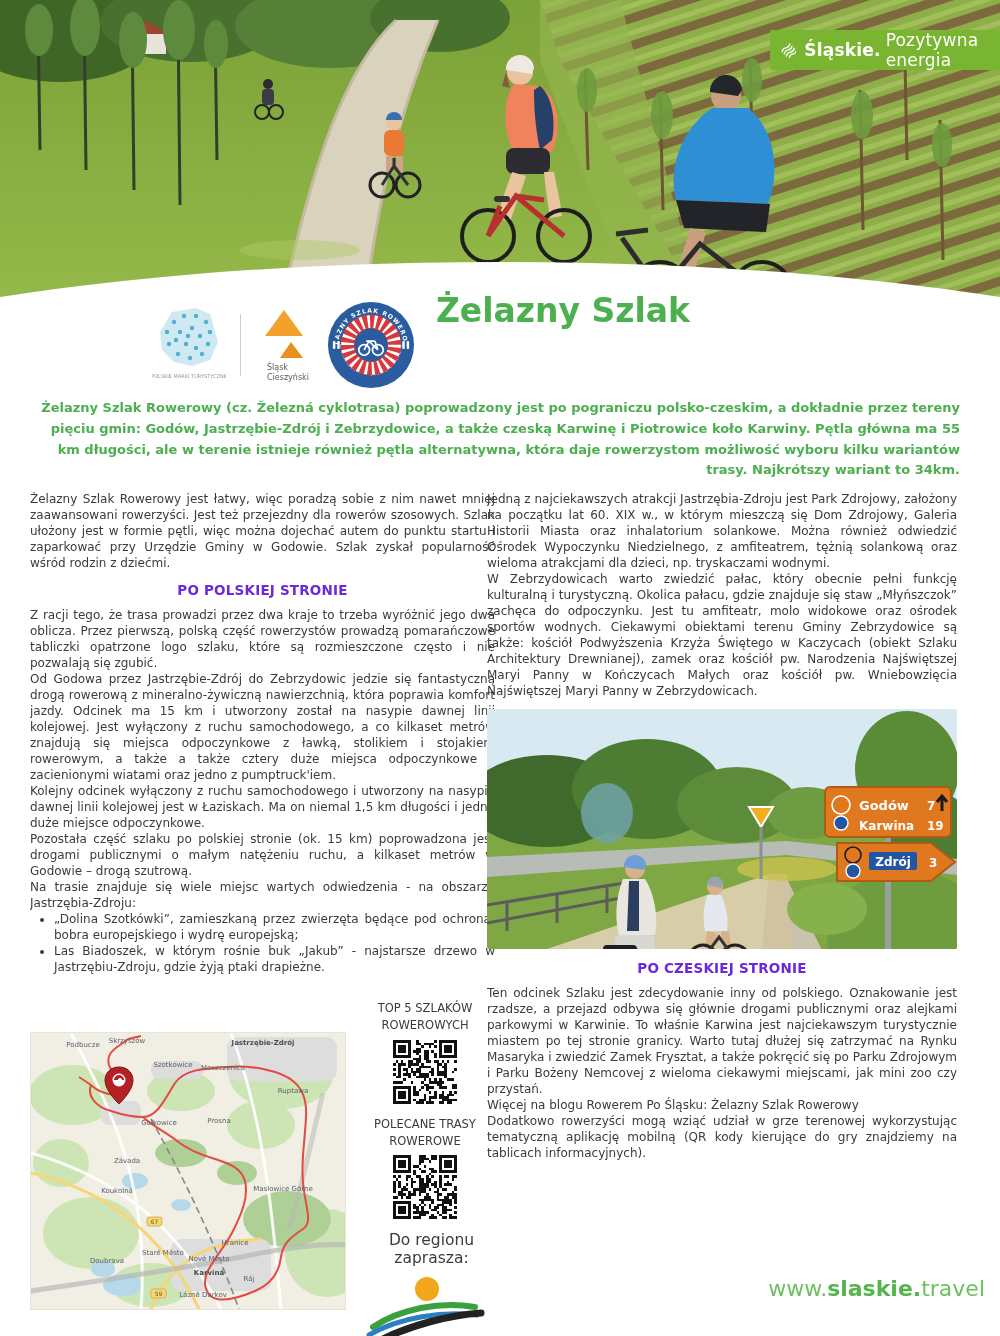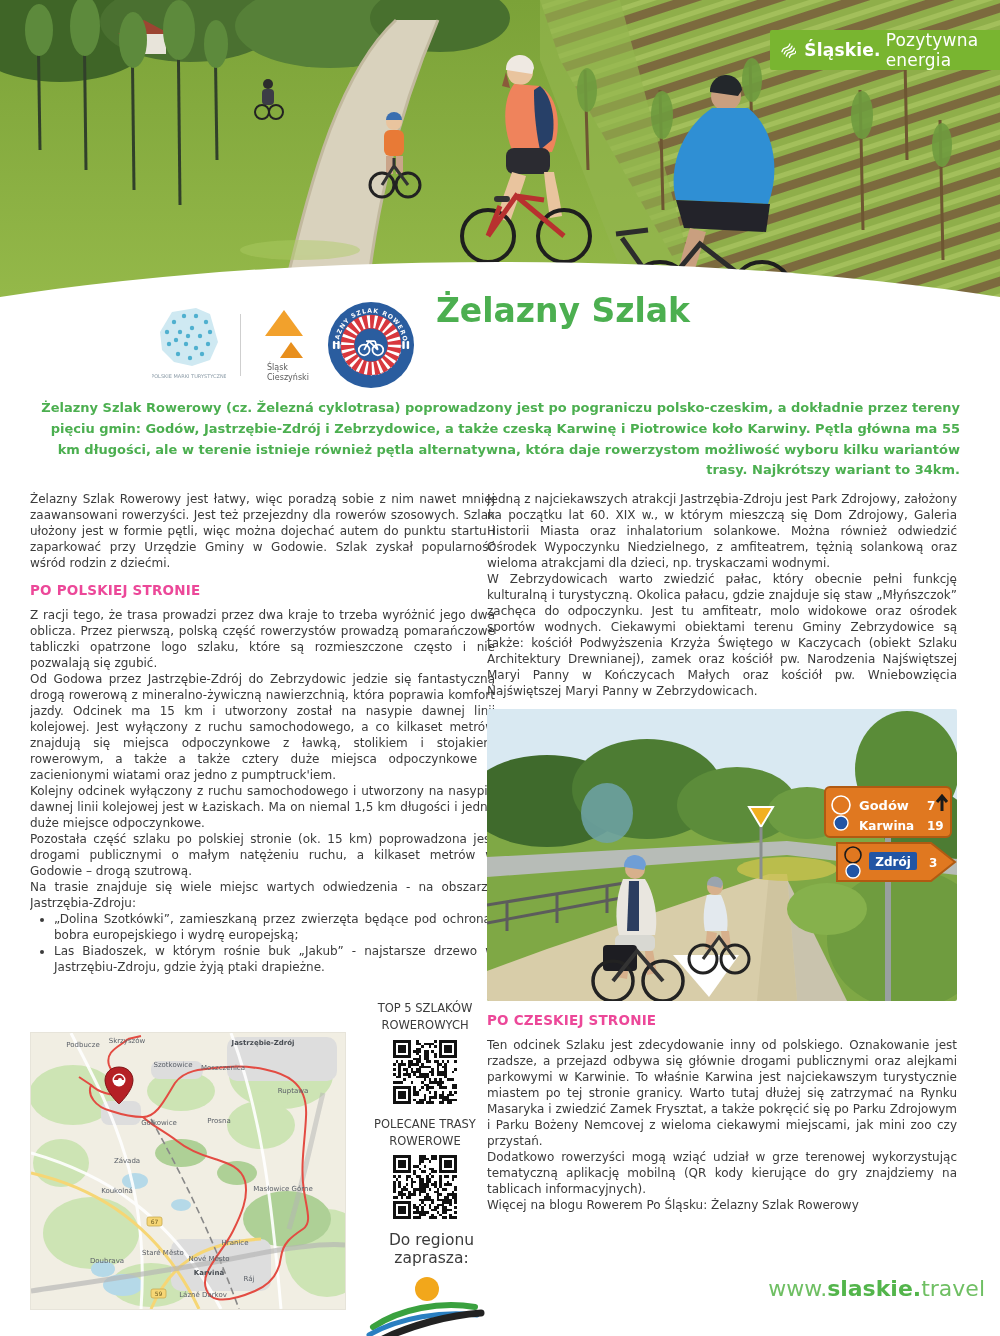--- a/index.html
+++ b/index.html
@@ -41,26 +41,26 @@
   .intro {
     position:absolute; top:398px; left:40px; width:920px; z-index:6;
     color:#4caf50; font-weight:bold; font-size:13px; line-height:1.6; text-align:right;
   }
   
   .col { position:absolute; top:491px; font-size:12px; line-height:16px; text-align:justify; }
   .col p { margin:0; }
   .col-left  { left:30px;  width:465px; height:540px; overflow:hidden; }
   .col-right { left:487px; width:470px; height:830px; overflow:hidden; }
   .section-heading {
-    font-weight:bold; font-size:13.5px; color:#ec4899;
+    text-align:center; font-weight:bold; font-size:13.5px; color:#6d28d9;
     margin:11px 0 9px 0; letter-spacing:.2px;
   }
   ul.bullets { margin:0; padding-left:24px; }
   ul.bullets li { margin:0; }
-  .inset-photo { width:470px; height:292px; margin:10px 0 6px 0; border-radius:2px; overflow:hidden; }
+  .inset-photo { width:470px; height:240px; margin:10px 0 6px 0; border-radius:2px; overflow:hidden; }
   
   .map-box { position:absolute; top:1032px; left:30px; width:316px; height:278px; border:1px solid #e7e4da; }
   
   .qr-col { position:absolute; top:1000px; left:346px; width:158px; text-align:center; }
   .qr-label { font-size:11.5px; line-height:1.5; color:#3b3b3b; }
   .qr-wrap { width:64px; height:64px; margin:5px auto 12px auto; }
   .invite-label { font-size:15.5px; color:#3b3b3b; margin:10px 0 6px 0;padding-left:13px; }
   .sot-logo { width:140px; margin:0 auto; }
   
   .site-link-bottom {
@@ -371,22 +371,22 @@
           <circle cx="366" cy="162" r="7" fill="#2255a4" stroke="#fff" stroke-width="1.4"></circle>
           <rect x="382" y="143" width="48" height="18" rx="2" fill="#2255a4"></rect>
           <text x="406" y="157" font-size="12" font-weight="bold" fill="#fff" text-anchor="middle">Zdrój</text>
           <text x="442" y="158" font-size="12" font-weight="bold" fill="#fff">3</text>
         </g>
       </svg>
     </div>
 
     <div class="section-heading">PO CZESKIEJ STRONIE</div>
     <p>Ten odcinek Szlaku jest zdecydowanie inny od polskiego. Oznakowanie jest rzadsze, a przejazd odbywa się głównie drogami publicznymi oraz alejkami parkowymi w Karwinie. To właśnie Karwina jest najciekawszym turystycznie miastem po tej stronie granicy. Warto tutaj dłużej się zatrzymać na Rynku Masaryka i zwiedzić Zamek Frysztat, a także pokręcić się po Parku Zdrojowym i Parku Bożeny Nemcovej z wieloma ciekawymi miejscami, jak mini zoo czy przystań.</p>
+    <p>Więcej na blogu Rowerem Po Śląsku: Żelazny Szlak Rowerowy</p>
     <p>Dodatkowo rowerzyści mogą wziąć udział w grze terenowej wykorzystując tematyczną aplikację mobilną (QR kody kierujące do gry znajdziemy na tablicach informacyjnych).</p>
-    <p>Więcej na blogu Rowerem Po Śląsku: Żelazny Szlak Rowerowy</p>
   </div>
 
   <div class="map-box">
     <svg id="mapsvg" width="314" height="276" viewBox="0 0 314 276">
       <rect width="314" height="276" fill="#f1eee3"></rect>
 
       <g fill="#cde4b4">
         <ellipse cx="42" cy="62" rx="44" ry="30"></ellipse>
           <ellipse cx="250" cy="42" rx="52" ry="34"></ellipse>
         <ellipse cx="150" cy="58" rx="34" ry="20"></ellipse>

